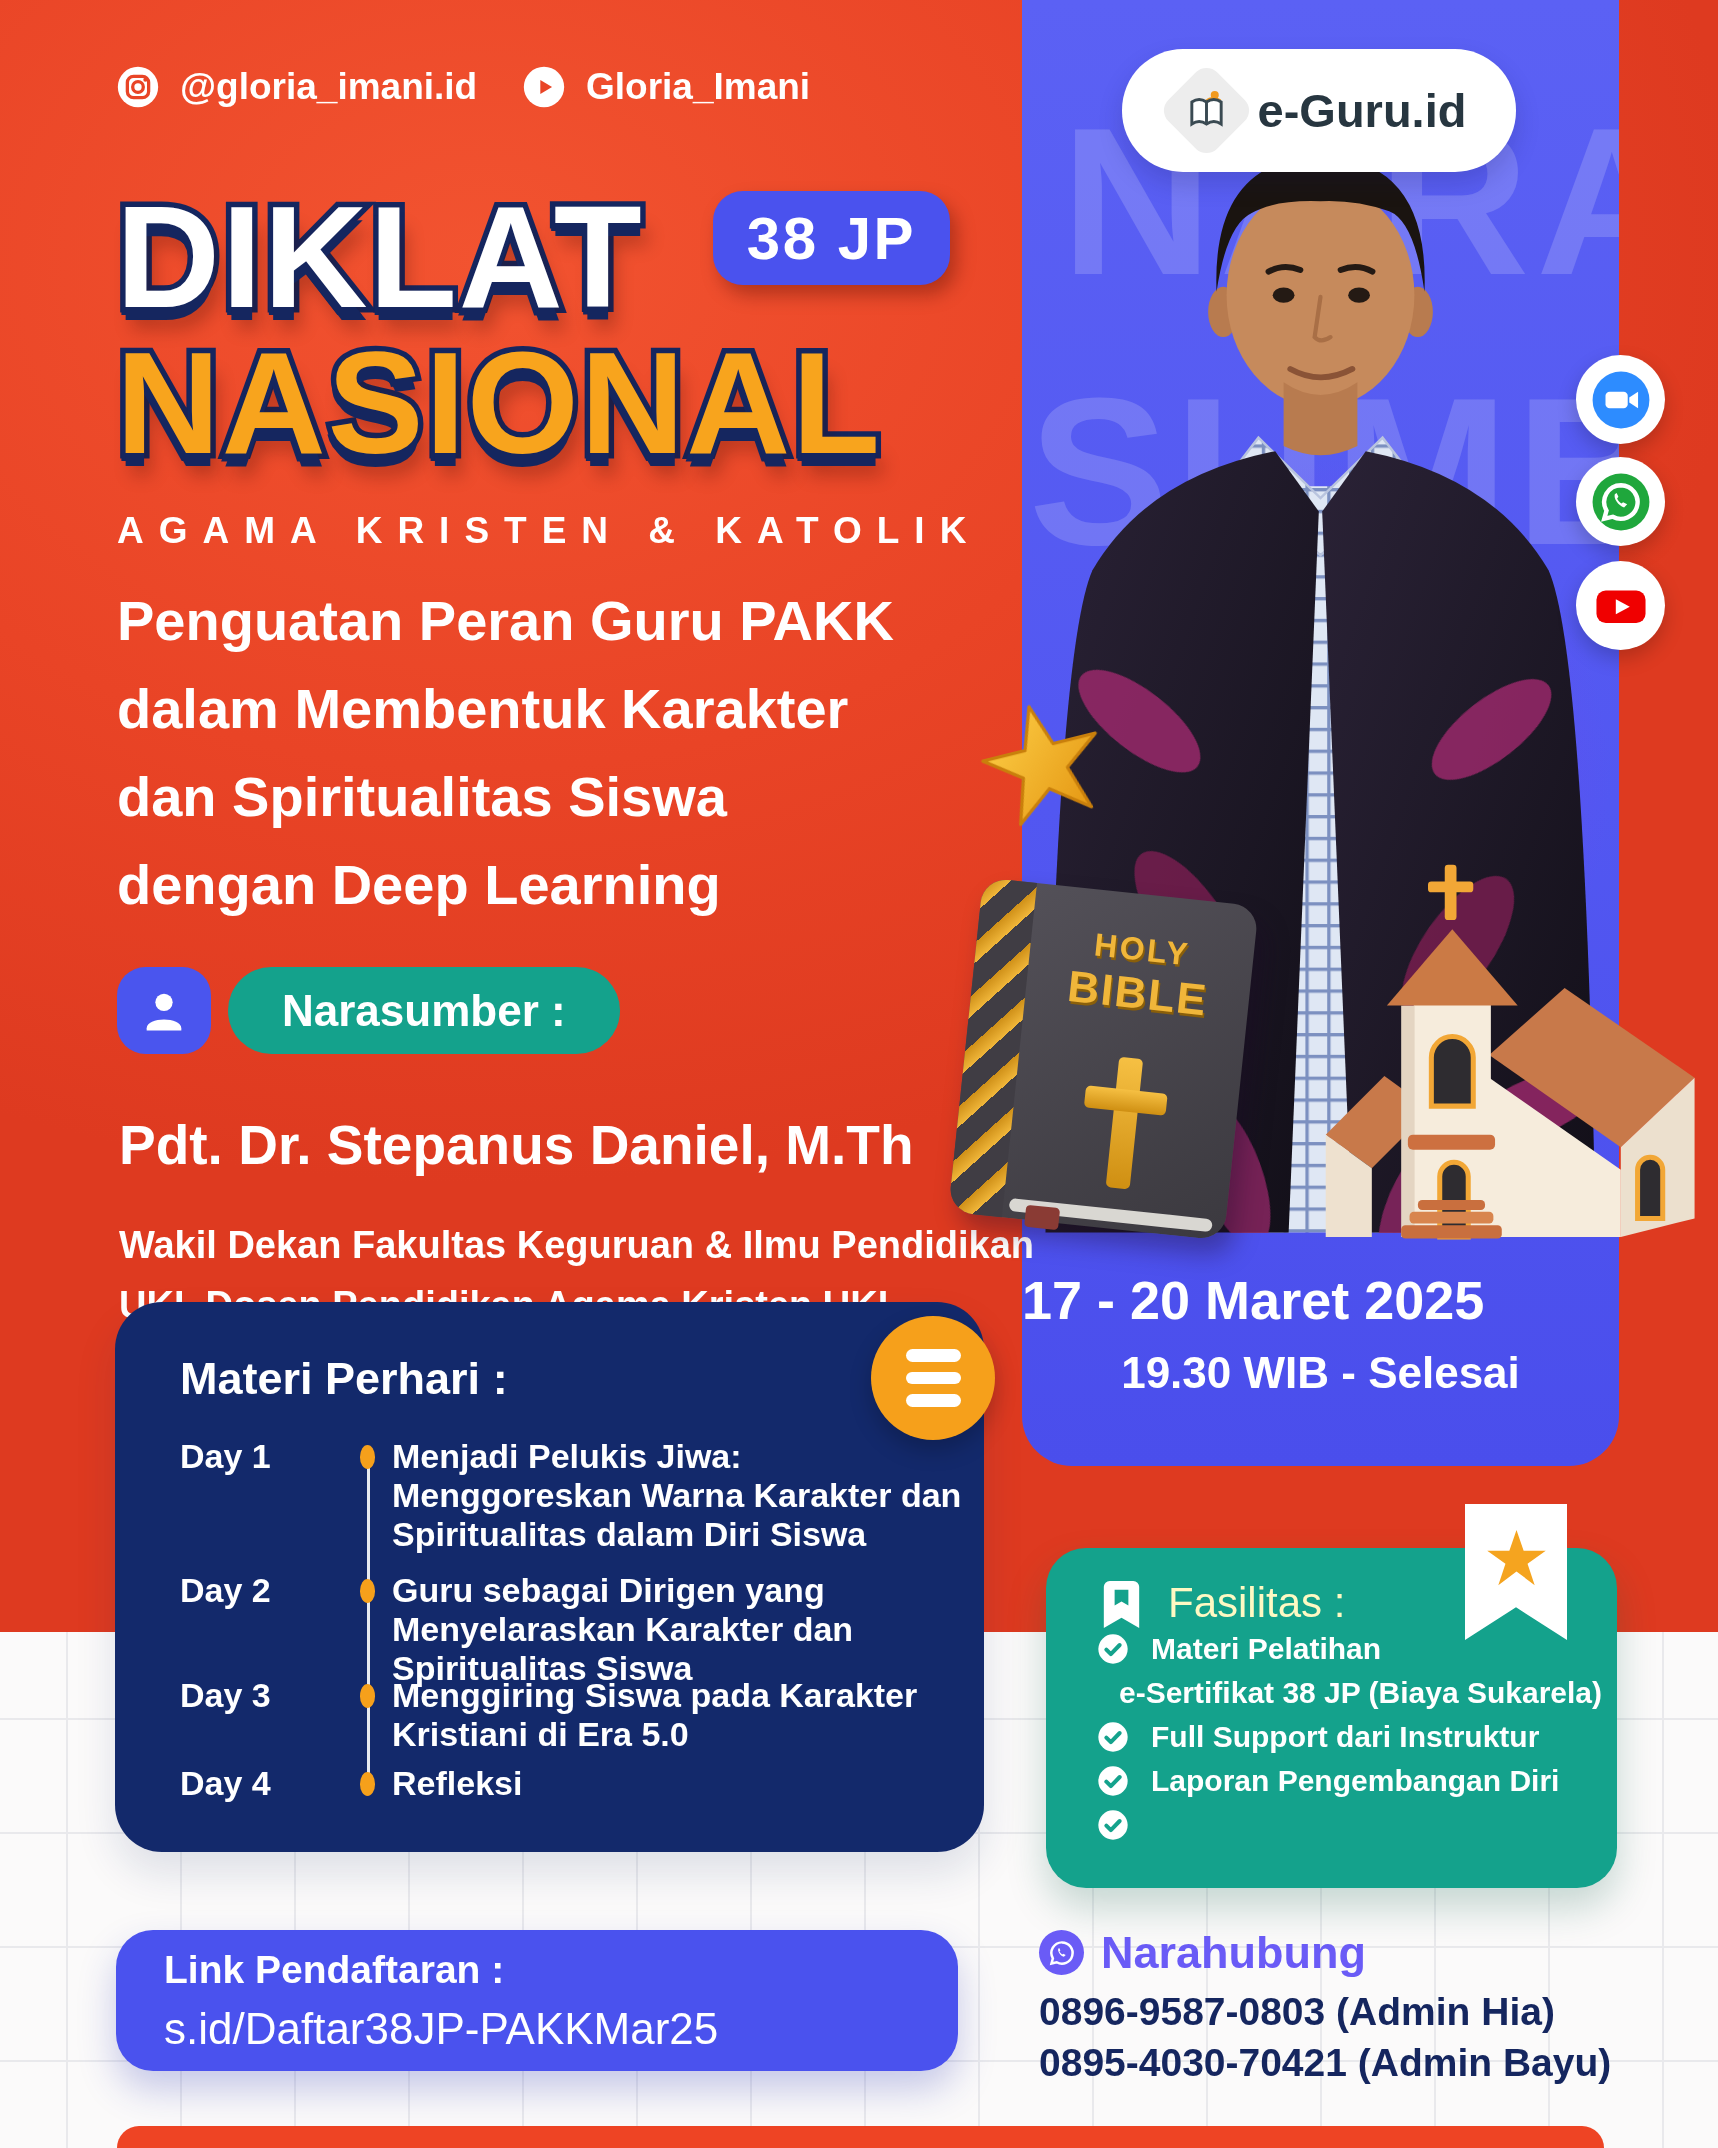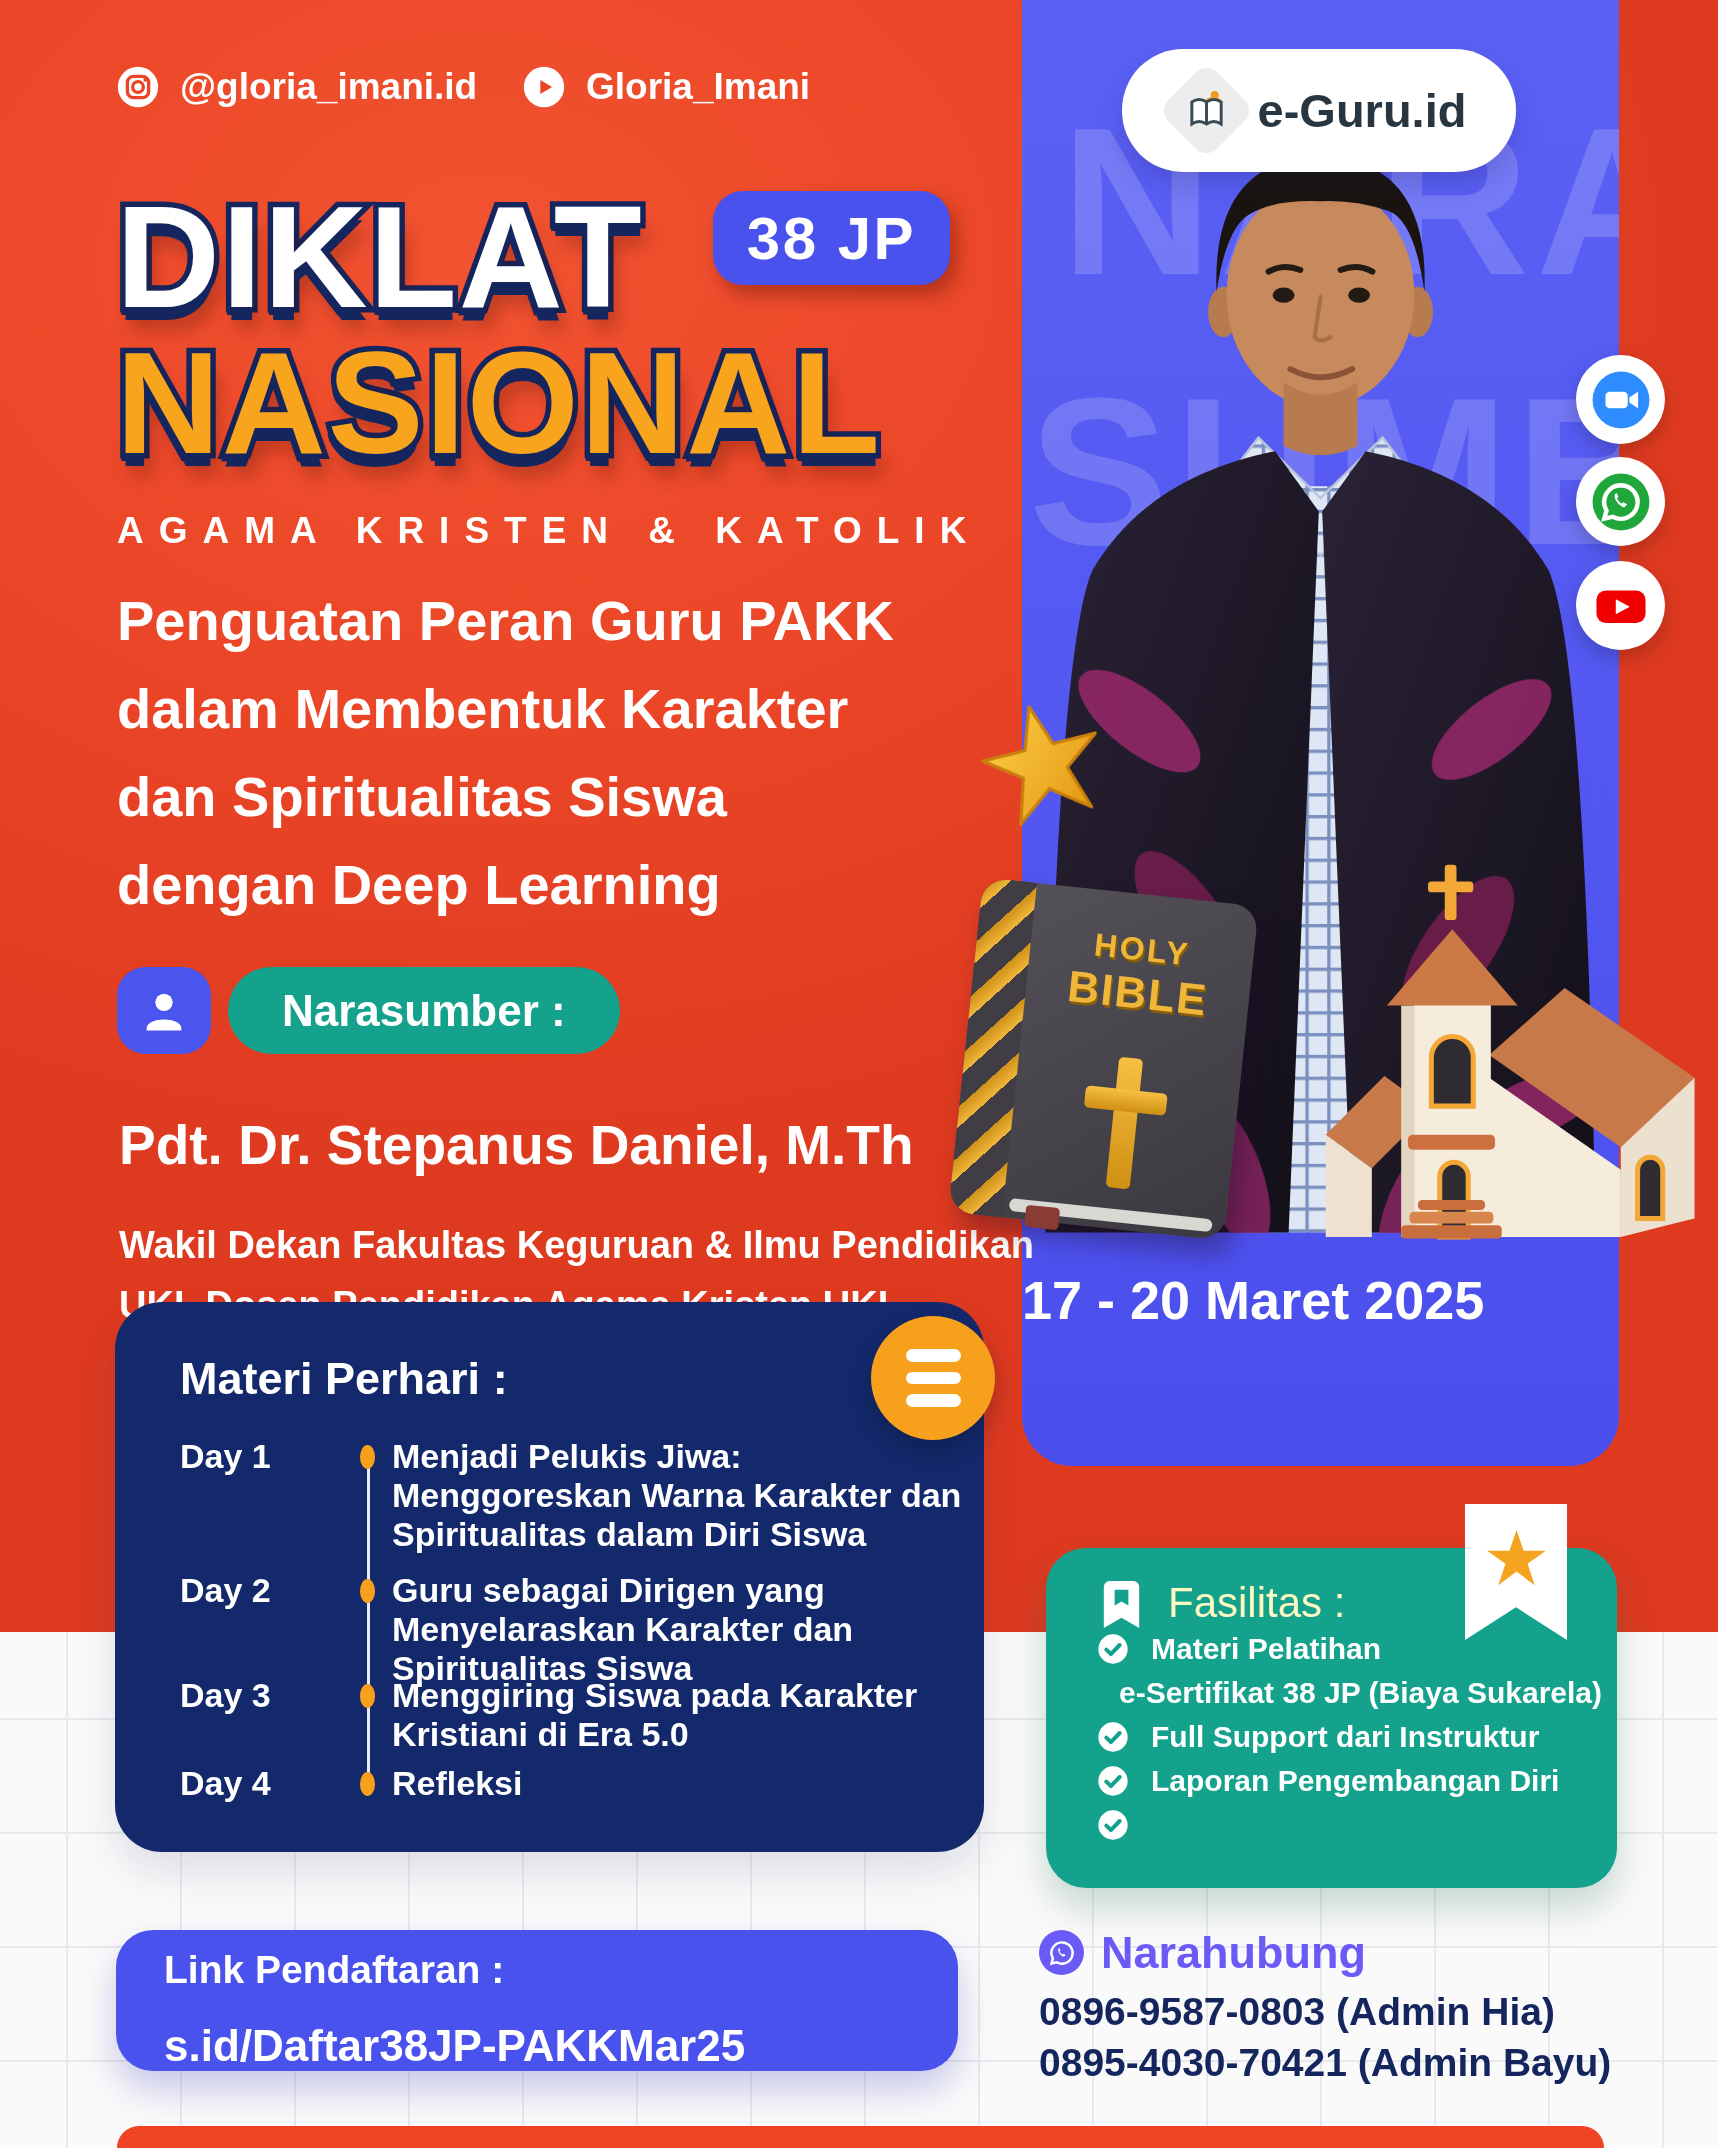--- a/index.html
+++ b/index.html
@@ -65,21 +65,21 @@
   .timeline { left:367px; top:1458px; width:2.5px; height:327px; z-index:3; background:rgba(255,255,255,.9); }
   .day-label { left:180px; z-index:3; color:#fff; font-weight:bold; font-size:34px; }
   .day-dot { left:360px; width:15px; height:23.5px; z-index:4; background:#f6a01b; border-radius:50%; }
   .day-text { left:392px; width:587px; z-index:3; color:#fff; font-weight:bold; font-size:34px; line-height:39px; }
   .d1 { top:1437px; } .d2 { top:1571px; } .d3 { top:1676px; } .d4 { top:1764px; }
 
   
   .link-panel { left:116px; top:1930px; width:842px; height:141px; z-index:2;
     background:#4a52ee; border-radius:37px; box-shadow:0 18.5px 37px rgba(40,50,180,.25); }
   .link-label { left:164px; top:1948px; z-index:3; color:#fff; font-weight:bold; font-size:39px; }
-  .link-url { left:164px; top:2004px; z-index:3; color:#fff; font-weight:bold; font-size:44px;margin-top:17px; }
+  .link-url { left:164px; top:2004px; z-index:3; color:#fff; font-weight:normal; font-size:44px; }
 
   
   .bottom-bar { left:117px; top:2126px; width:1487px; height:22px; z-index:1; background:#ee4424; border-radius:34px 34px 0 0; }
 
   
   .panel-right { left:1022px; top:0; width:597px; height:1466px; z-index:1; overflow:hidden;
     background:linear-gradient(180deg,#5b61f4 0%, #5257f1 55%, #4a4eec 100%);
     border-radius:0 0 50px 50px; }
   .watermark { position:absolute; color:rgba(255,255,255,.17); font-weight:bold; font-size:210px; letter-spacing:6.7px; white-space:nowrap; }
   .wm1 { left:39px; top:81px; }
@@ -193,20 +193,21 @@
         <circle cx="16.5" cy="3.2" r="2.2" fill="#f29a1d"></circle>
         <path d="M12 6.5 C14 4.5 17.5 4.6 19.5 6.2" stroke="#f29a1d" stroke-width="1.6" fill="none"></path>
         <path d="M4 7 c2.6-1.8 5.4-1.8 8 0 c2.6-1.8 5.4-1.8 8 0 v12 c-2.6-1.8-5.4-1.8-8 0 c-2.6-1.8-5.4-1.8-8 0 Z" fill="#ffffff" stroke="#3a4a52" stroke-width="1.6"></path>
         <path d="M12 7 v12" stroke="#3a4a52" stroke-width="1.6"></path>
       </svg>
     </span>
     <span class="eguru-text">e-Guru.id</span>
   </div>
 
   <div class="date-line">17 - 20 Maret 2025</div>
+  <div class="time-line">19.30 WIB - Selesai</div>
 </div>
 
 <div class="abs social-row social-ig">
   <span class="icon-circle">
     <svg width="44" height="44" viewBox="0 0 24 24">
       <circle cx="12" cy="12" r="11" fill="#ffffff"></circle>
       <rect x="6.2" y="6.2" width="11.6" height="11.6" rx="3.4" fill="none" stroke="#e94426" stroke-width="1.8"></rect>
       <circle cx="12" cy="12" r="2.9" fill="none" stroke="#e94426" stroke-width="1.8"></circle>
       <circle cx="16" cy="8" r="1.1" fill="#e94426"></circle>
     </svg>

